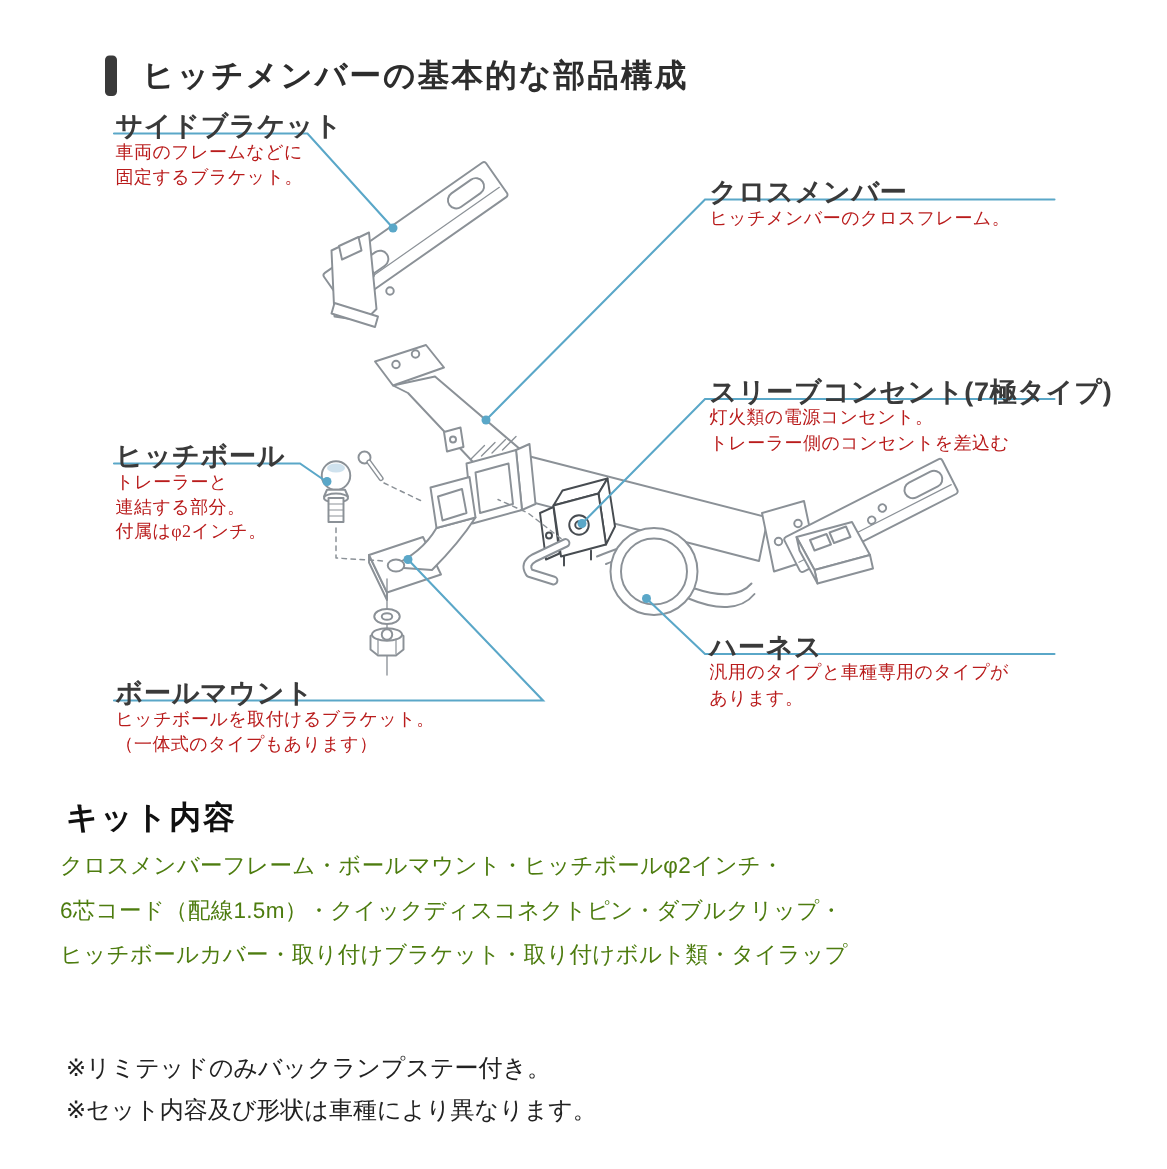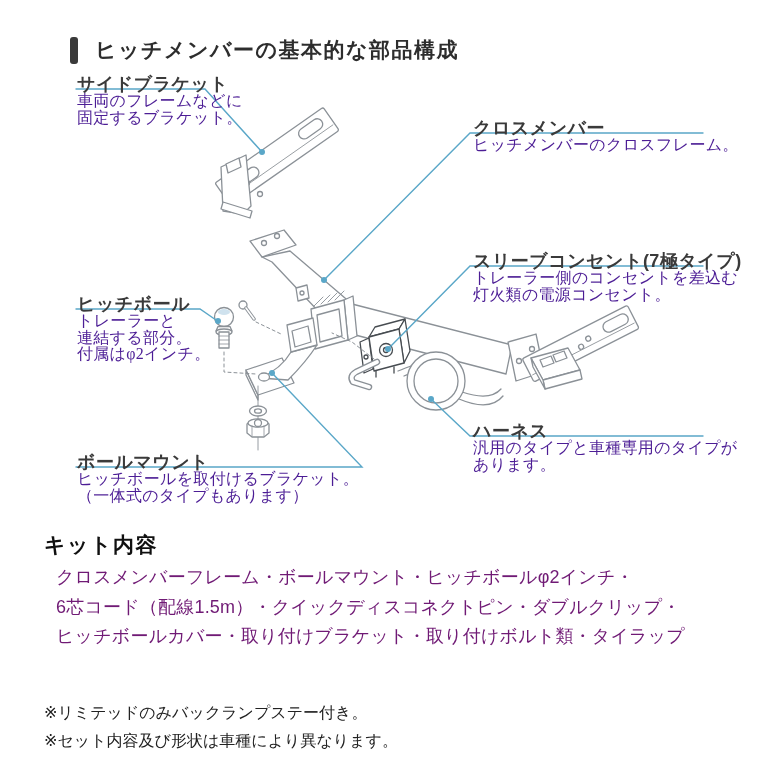--- a/index.html
+++ b/index.html
@@ -10,24 +10,24 @@
     color:#333;
   }
   
   .header{position:absolute;top:36px;left:70px;display:flex;align-items:center;}
   .header-bar{width:8px;height:27px;background:#3a3a3a;border-radius:3px;}
   .header-title{margin-left:17px;font-size:21px;font-weight:bold;color:#2d2d2d;letter-spacing:1.5px;}
   
   #diagram{position:absolute;left:0;top:0;}
   
   .c-title{position:absolute;font-size:18px;font-weight:bold;color:#3a3a3a;letter-spacing:0.5px;white-space:nowrap;}
-  .c-desc{position:absolute;font-size:16px;line-height:16.5px;color:#4c1d95;letter-spacing:0.3px;white-space:nowrap;}
+  .c-desc{position:absolute;font-size:12px;line-height:16.5px;color:#b91c1c;letter-spacing:0.3px;white-space:nowrap;}
   
   .kit-heading{position:absolute;left:44px;top:531px;font-size:21px;font-weight:bold;color:#101010;letter-spacing:1.5px;}
-  .kit-lines{position:absolute;left:56px;top:563px;font-size:18px;line-height:29.5px;color:#701a75;letter-spacing:0.2px;white-space:nowrap;}
+  .kit-lines{position:absolute;left:40px;top:563px;font-size:15px;line-height:29.5px;color:#4d7c0f;letter-spacing:0.2px;white-space:nowrap;}
   .notes{position:absolute;left:44px;top:699px;font-size:16px;line-height:27.5px;color:#222;white-space:nowrap;}
 </style>
 </head>
 <body>
 
 <div class="header">
   <div class="header-bar"></div>
   <div class="header-title">ヒッチメンバーの基本的な部品構成</div>
 </div>
 
@@ -182,22 +182,22 @@
   <div>固定するブラケット。</div>
 </div>
 
 <div class="c-title" style="left:473px;top:116px;">クロスメンバー</div>
 <div class="c-desc" style="left:473px;top:137px;">
   <div>ヒッチメンバーのクロスフレーム。</div>
 </div>
 
 <div class="c-title" style="left:473px;top:249px;">スリーブコンセント(7極タイプ)</div>
 <div class="c-desc" style="left:473px;top:270px;">
+  <div>灯火類の電源コンセント。</div>
   <div>トレーラー側のコンセントを差込む</div>
-  <div>灯火類の電源コンセント。</div>
 </div>
 
 <div class="c-title" style="left:77px;top:292px;">ヒッチボール</div>
 <div class="c-desc" style="left:77px;top:313px;font-family:Liberation Serif, serif;">
   <div>トレーラーと</div>
   <div>連結する部分。</div>
   <div>付属はφ2インチ。</div>
 </div>
 
 <div class="c-title" style="left:473px;top:419px;">ハーネス</div>

